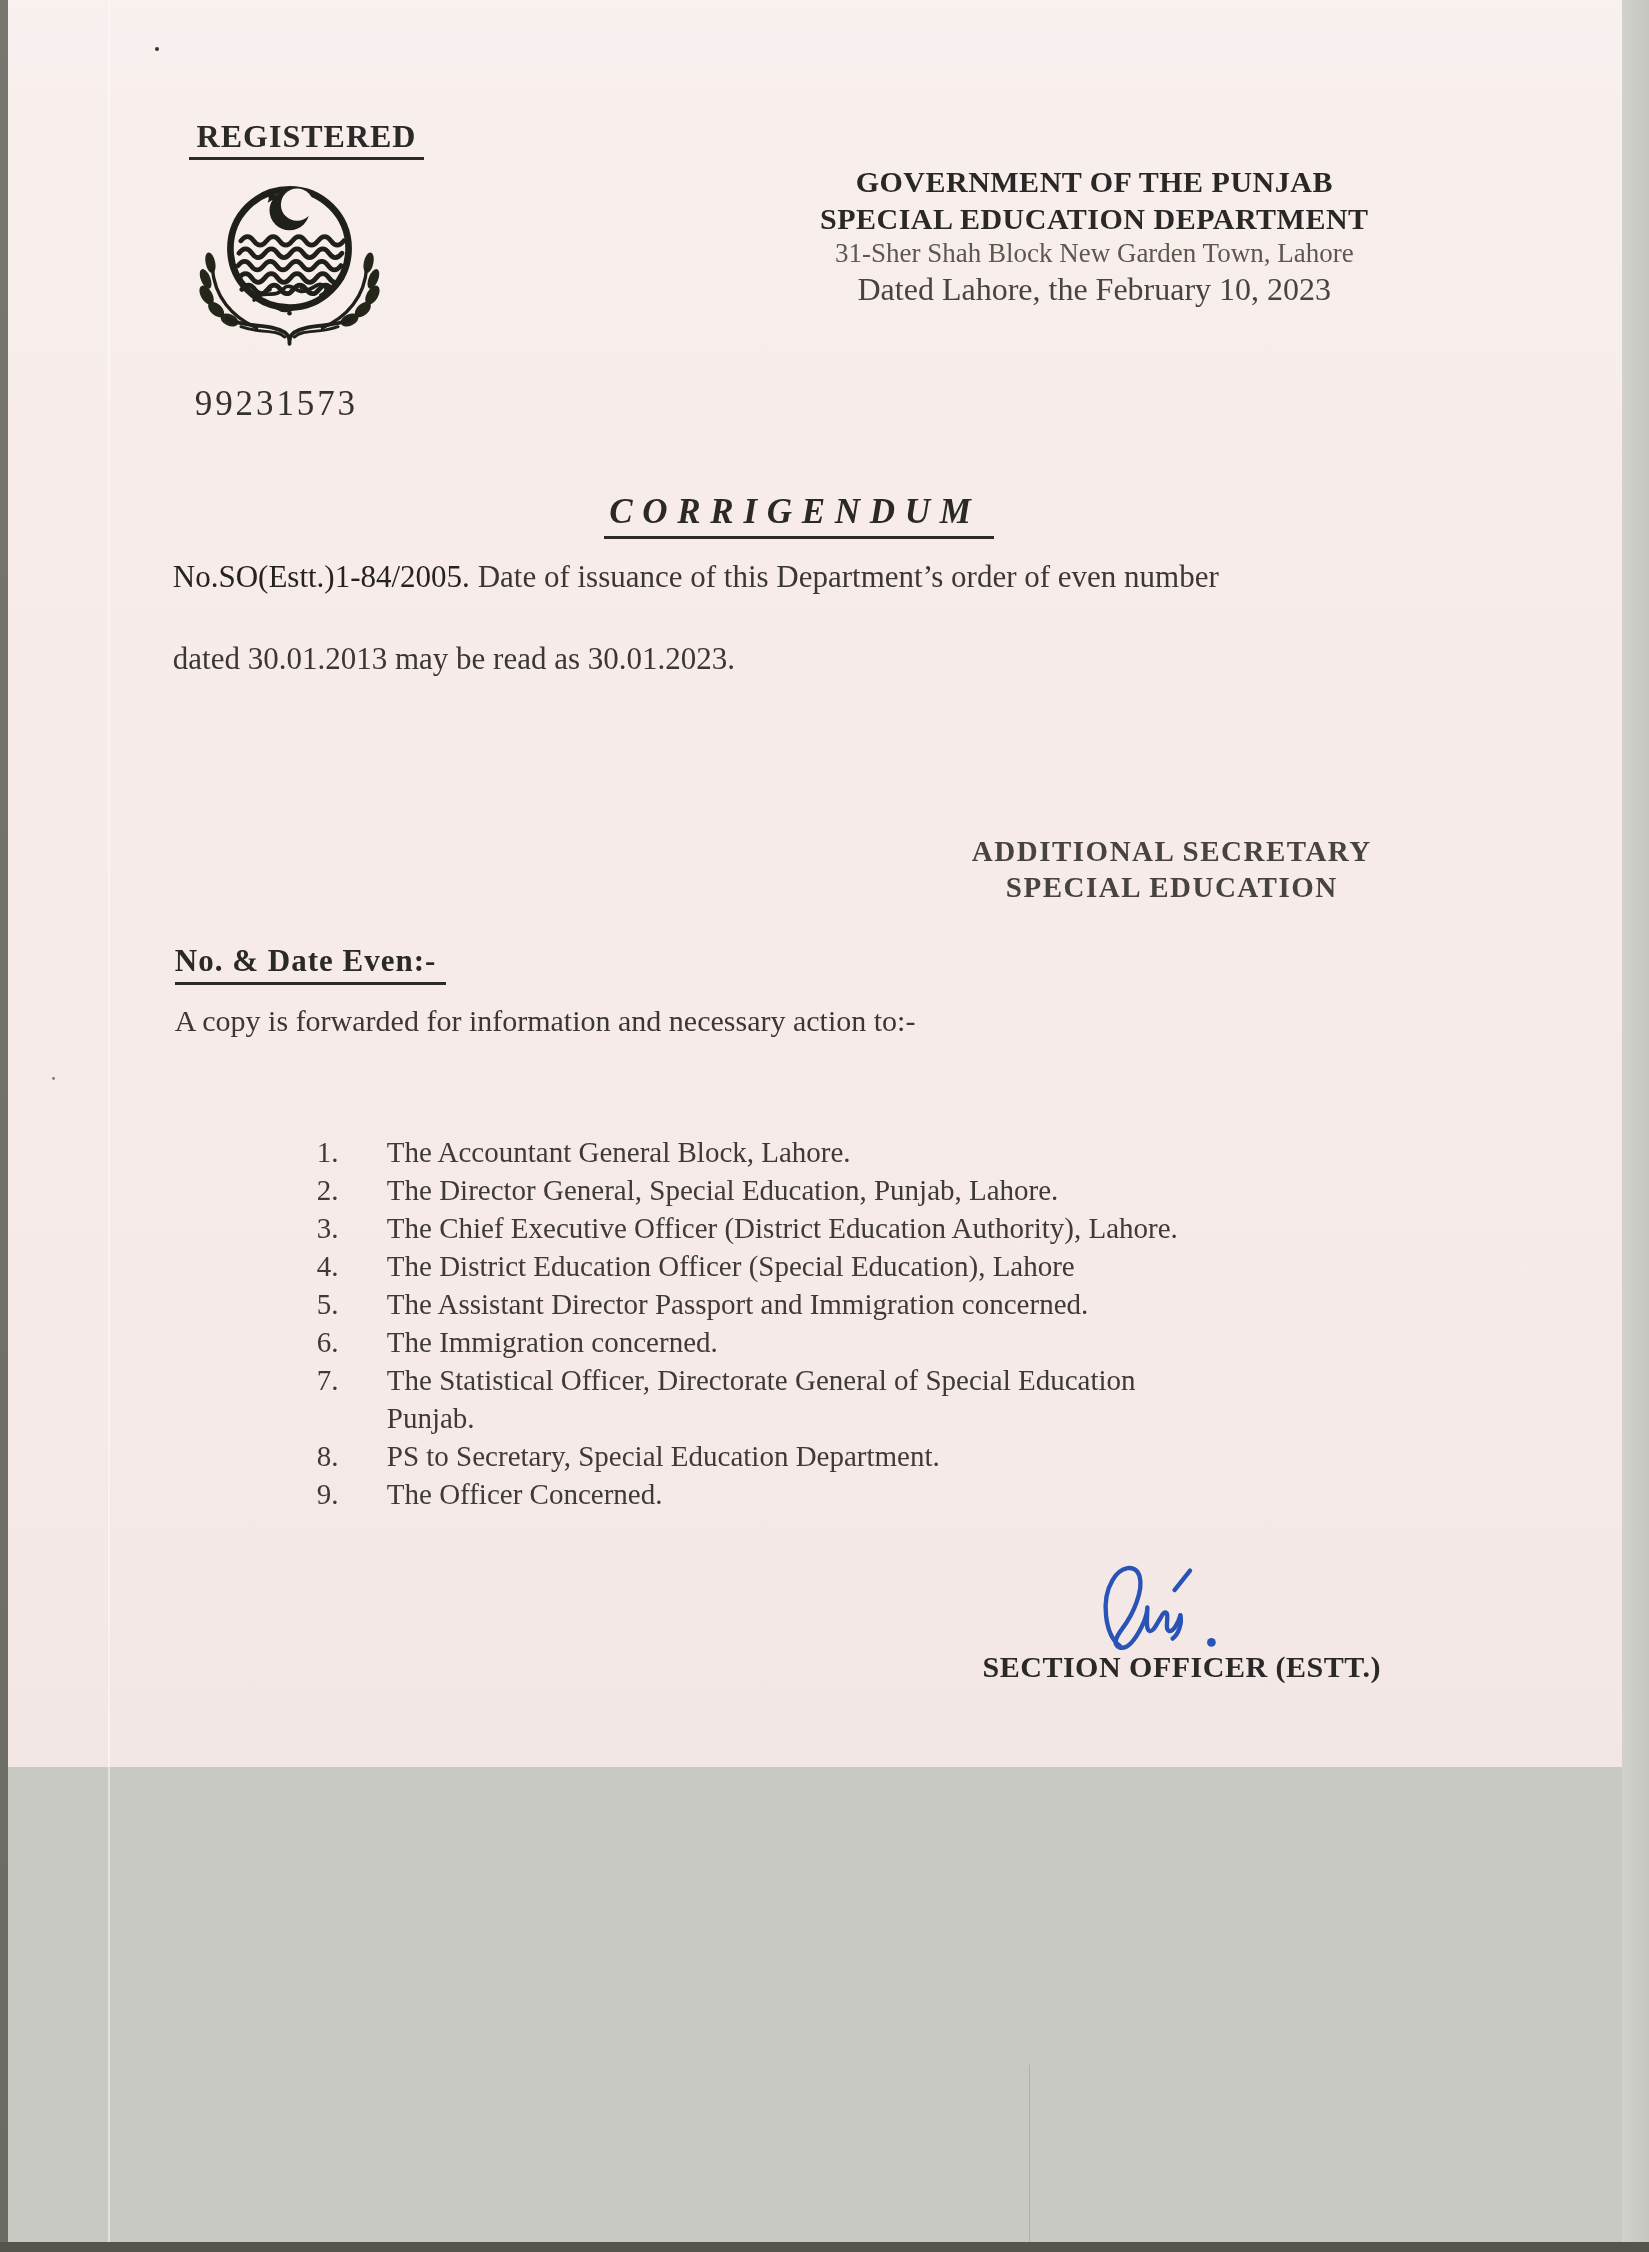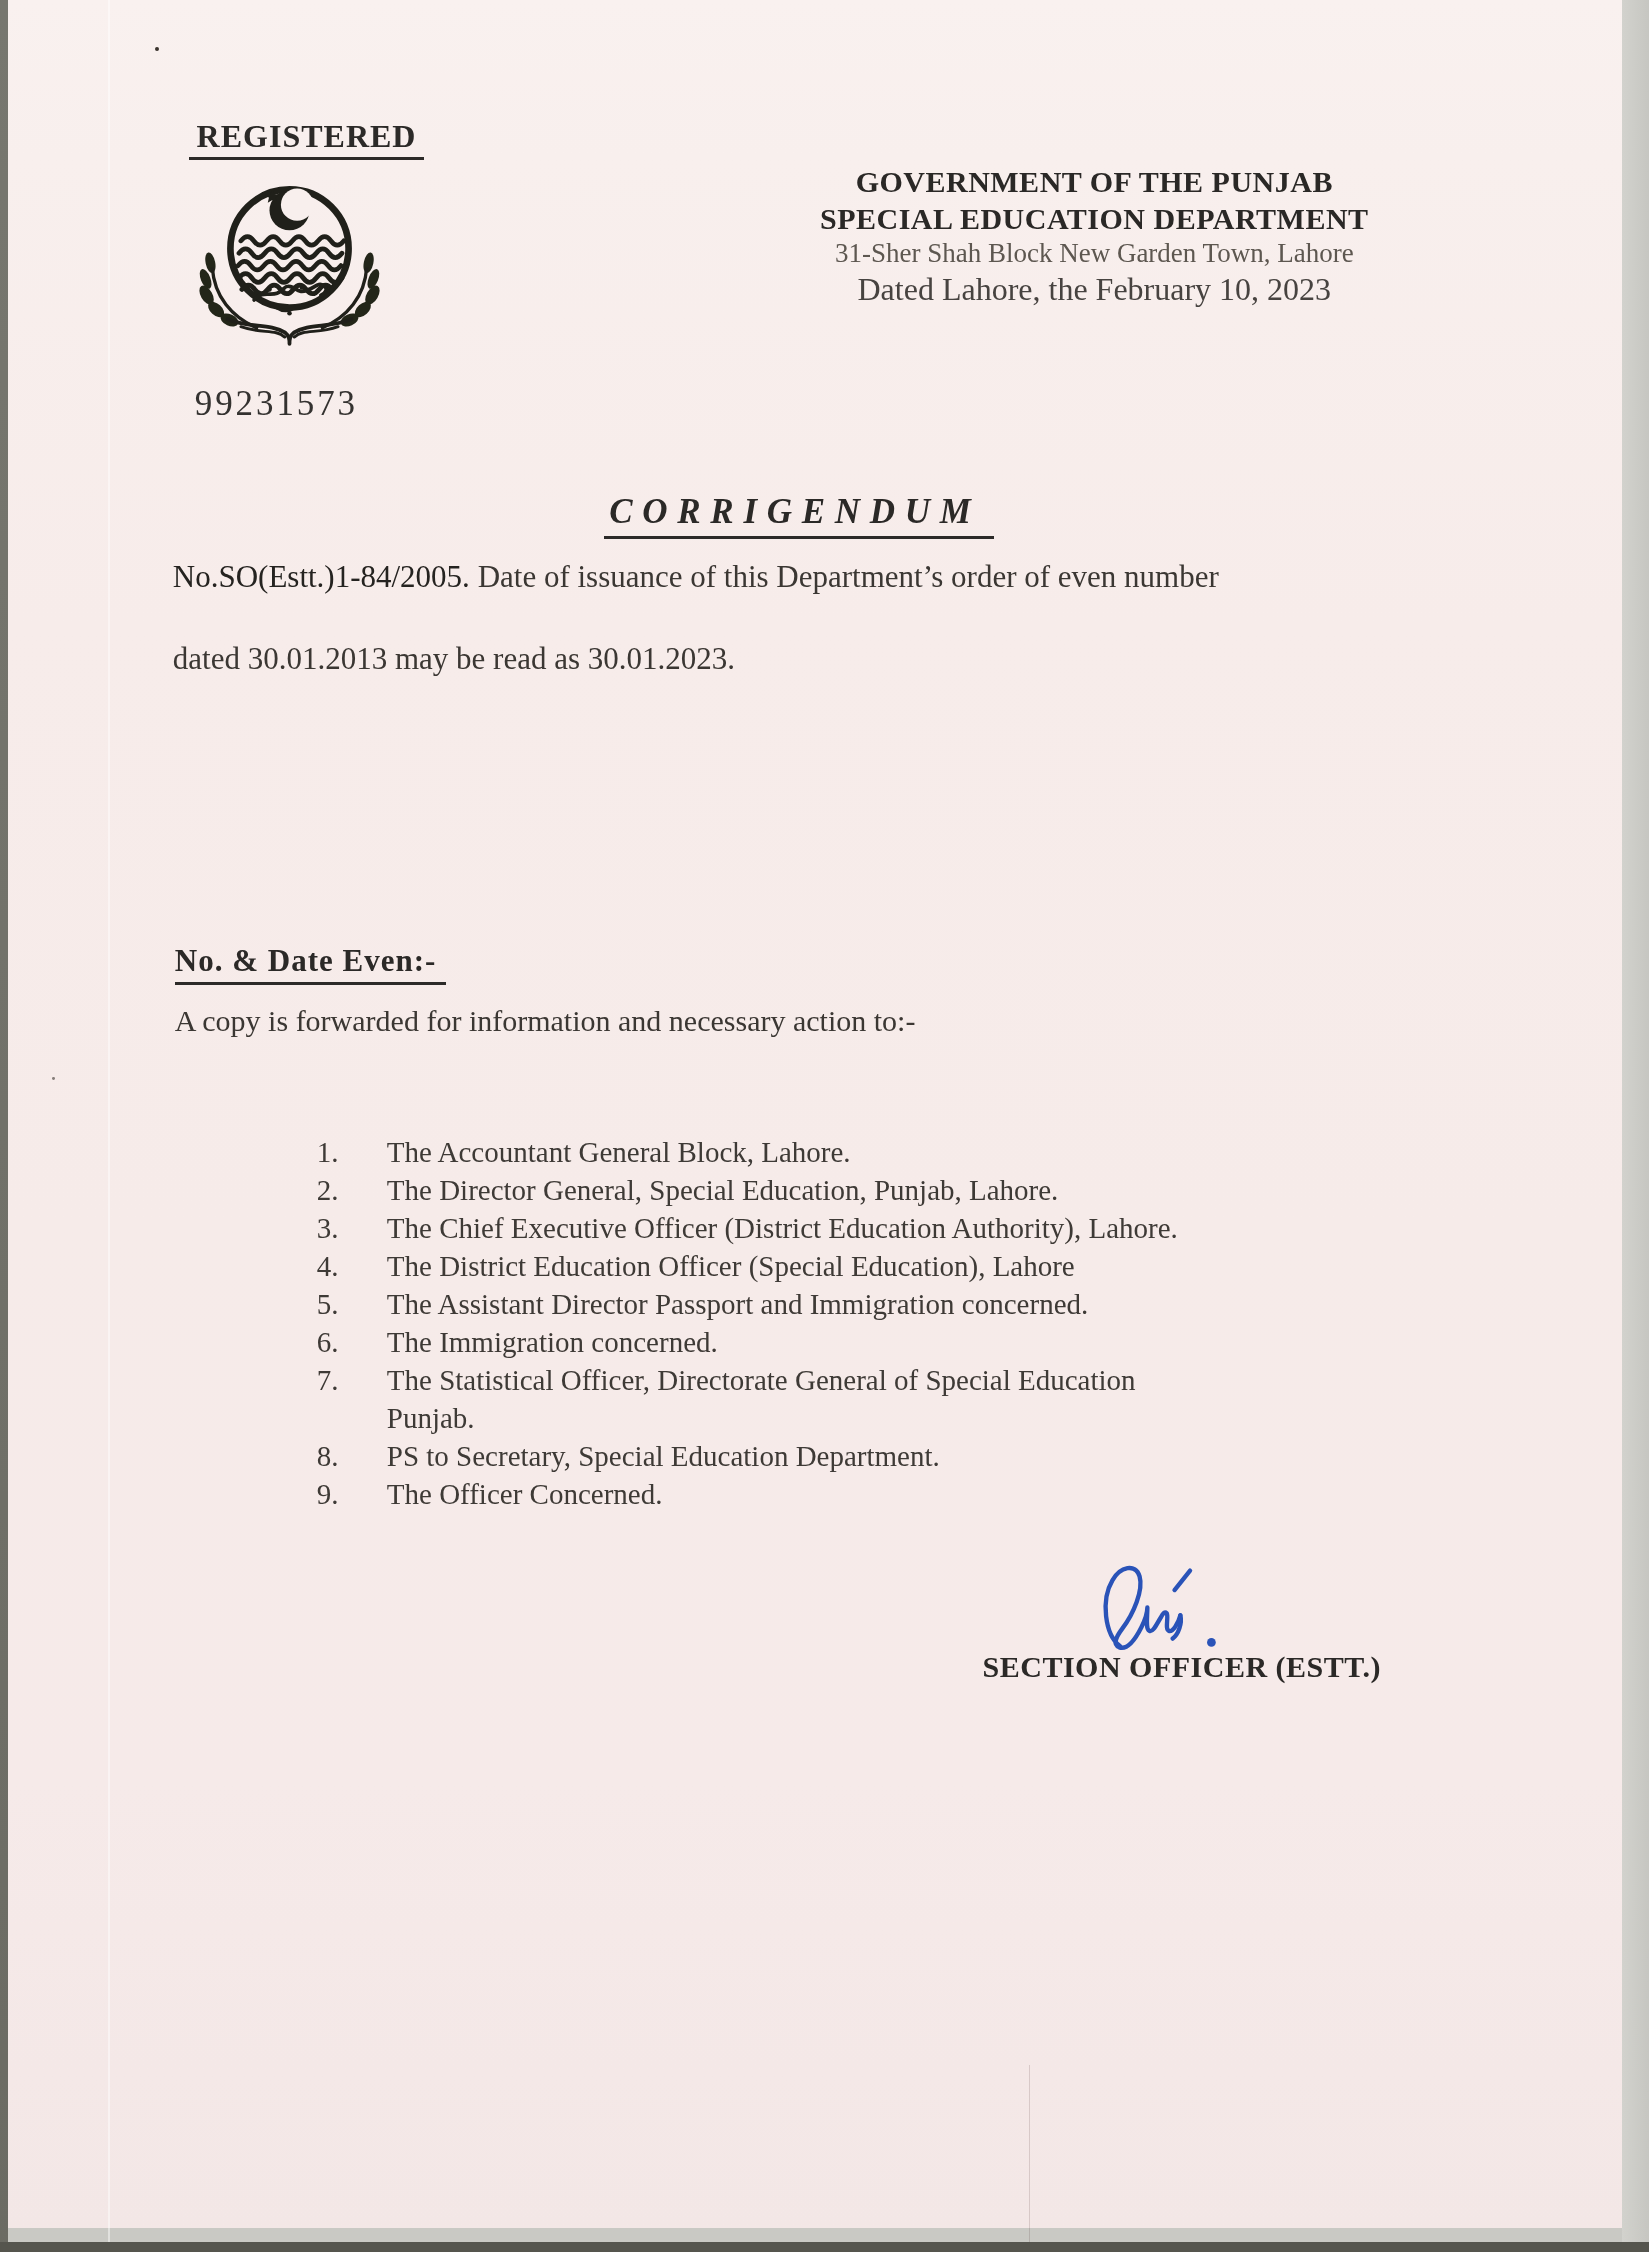--- a/index.html
+++ b/index.html
@@ -5,21 +5,21 @@
   html,body{margin:0;padding:0;}
   body{
     width:1650px;height:2252px;
     background:#c9c9c4;
     font-family:"Liberation Serif", serif;
     position:relative;
     overflow:hidden;
   }
   .scan{position:absolute;inset:0;}
   .paper{
-    position:absolute;left:7.8px;top:0;width:1615px;height:2228px;
+    position:absolute;left:7.8px;top:0;width:1615px;height:1767px;
     background:linear-gradient(180deg,#f9f1ef 0%,#f8efed 7%,#f7ecea 28%,#f6ebe9 55%,#f6eae9 80%,#f4e8e7 93%,#f3e7e6 100%);
   }
   .edge-left{position:absolute;left:0;top:0;width:7.8px;height:2252px;background:linear-gradient(180deg,#77776f,#6b6b63);}
   .edge-bottom{position:absolute;left:0;top:2242px;width:1650px;height:10.7px;background:#55554e;}
   .edge-right{position:absolute;left:1622px;top:0;width:27px;height:2242px;background:linear-gradient(90deg,#d2d2cd,#c6c6c1);}
   .crease-v1{position:absolute;left:100px;top:0;width:1.9px;height:2242px;background:rgba(255,255,255,0.45);}
   .crease-v2{position:absolute;left:1029px;top:2065px;width:1px;height:177px;background:rgba(90,60,60,0.18);}
   .speck{position:absolute;border-radius:50%;background:#3a342e;}
 
   .blk{position:absolute;color:#2c2a28;}
@@ -145,20 +145,24 @@
       <div class="lh-addr">31-Sher Shah Block New Garden Town, Lahore</div>
       <div class="lh-date">Dated Lahore, the February 10, 2023</div>
     </div>
 
     <div class="blk title-wrap">
       <span class="title">CORRIGENDUM</span>
     </div>
 
     <div class="blk body-par"><span class="body-ref">No.SO(Estt.)1-84/2005.</span><span> Date of issuance of this Department’s order of even number dated 30.01.2013 may be read as 30.01.2023.</span></div>
 
+    <div class="blk signoff">
+      <div class="signoff-l1">ADDITIONAL SECRETARY</div>
+      <div class="signoff-l2">SPECIAL EDUCATION</div>
+    </div>
 
     <div class="blk refline">No. &amp; Date Even:-</div>
 
     <div class="blk forward-line">A copy is forwarded for information and necessary action to:-</div>
 
     <div class="blk dist">
       <div class="dist-row">
           <span class="dist-num">1.</span>
           <span class="dist-text">The Accountant General Block, Lahore.</span>
         </div>

